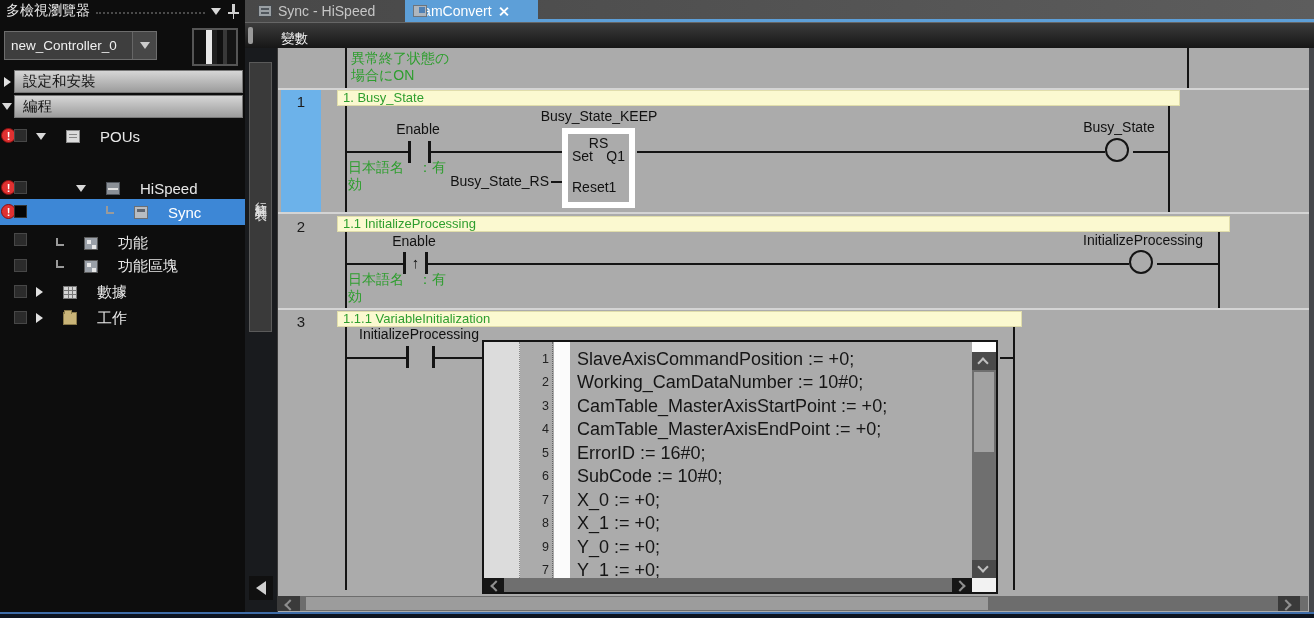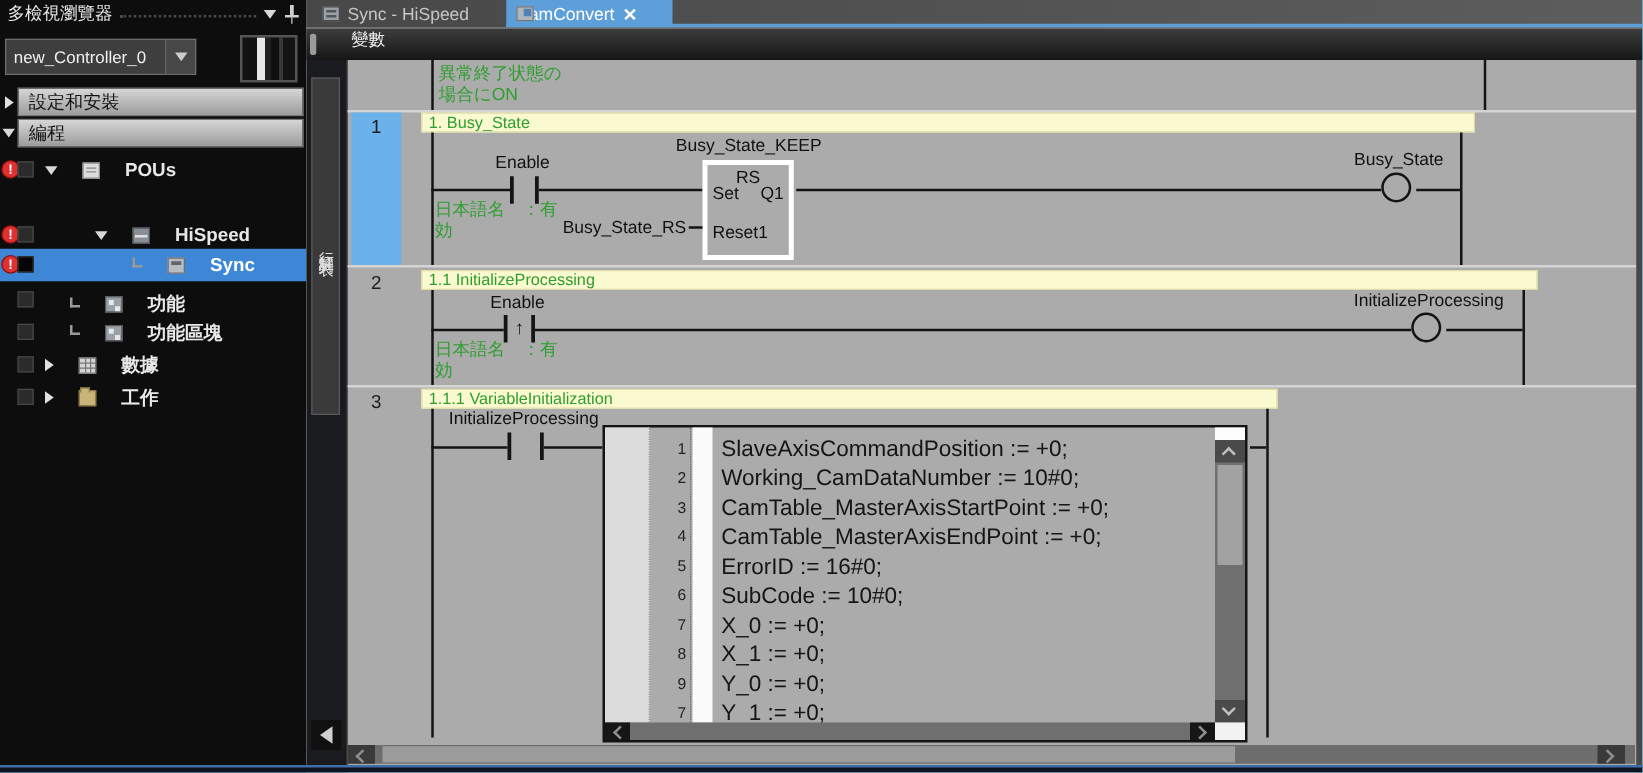--- a/index.html
+++ b/index.html
@@ -28,21 +28,21 @@
   .section-row { position:absolute; left:0; width:245px; height:23px; display:flex; align-items:center; }
   .section-row .arrow { width:14px; display:flex; justify-content:center; flex:none; }
   .section-bar { flex:1; height:23px; margin-right:2px; background:linear-gradient(#d6d6d6,#9c9c9c); border:1px solid #777; color:#141414; font-size:14.5px; display:flex; align-items:center; padding-left:8px; }
 
   .trow { position:absolute; left:0; width:245px; height:26px; display:flex; align-items:center; color:#e8e8e8; font-size:15px; }
   .trow.selected { background:#3d87d6; color:#fff; }
   .badge { position:absolute; left:1px; top:5px; width:15px; height:15px; border-radius:50%; background:#e03131; border:1px solid #8a1010; }
   .badge::after { content:"!"; position:absolute; left:0; top:0; width:13px; height:13px; color:#fff; font-size:11px; font-weight:bold; display:flex; align-items:center; justify-content:center; }
   .sq { position:absolute; left:14px; top:6px; width:13px; height:13px; background:#2b2b2b; border:1px solid #474747; }
   .sq.black { background:#050505; border-color:#333; }
-  .tgroup { display:flex; align-items:center; gap:20px;font-weight:bold; }
+  .tgroup { display:flex; align-items:center; gap:20px; }
   .elbow { width:8px; height:8px; border-left:2px solid #9a9a9a; border-bottom:2px solid #9a9a9a; margin-bottom:4px; flex:none; }
   .ic { width:14px; height:13px; position:relative; flex:none; }
   .ic-doc { background:#dcdcdc; border:1px solid #8a8a8a; }
   .ic-doc::after { content:""; position:absolute; left:2px; top:3px; right:2px; height:1px; background:#888; box-shadow:0 3px 0 #888; }
   .ic-prog { background:#9aa0a8; border:1px solid #5a5a5a; }
   .ic-prog::after { content:""; position:absolute; left:2px; top:2px; width:4px; height:4px; background:#e8e8e8; box-shadow:5px 5px 0 #e8e8e8; }
   .ic-hsp { background:#8a8f96; border:1px solid #50555c; }
   .ic-hsp::after { content:""; position:absolute; left:1px; top:5px; right:1px; height:2px; background:#e0e0e0; }
   .ic-sync { background:#b7bcc2; border:1px solid #6a6f75; }
   .ic-sync::after { content:""; position:absolute; left:2px; top:2px; right:2px; height:3px; background:#5f6670; }
@@ -62,40 +62,40 @@
   .tabicon { width:14px; height:12px; flex:none; position:relative; }
   .tabicon.prog { background:#9aa0a4; border:1px solid #45494d; }
   .tabicon.prog::after { content:""; position:absolute; left:2px; top:2px; right:2px; height:2px; background:#50565c; box-shadow:0 4px 0 #50565c; }
   .tabicon.fb { background:#aeb6be; border:1px solid #6d7necc; border:1px solid #6d757d; }
   .tabicon.fb::after { content:""; position:absolute; right:1px; top:1px; width:6px; height:6px; background:#4f81b5; }
   .xicon { position:relative; width:11px; height:11px; }
   .xicon::before,.xicon::after { content:""; position:absolute; left:5px; top:0; width:2px; height:11px; background:#fff; }
   .xicon::before { transform:rotate(45deg); }
   .xicon::after { transform:rotate(-45deg); }
 
-  .var-toolbar { position:absolute; left:0; top:22px; width:1069px; height:26px; background:linear-gradient(#3c3c3c,#161616); border-top:1px solid #666; display:flex; align-items:flex-start; }
+  .var-toolbar { position:absolute; left:0; top:22px; width:1069px; height:26px; background:linear-gradient(#3c3c3c,#161616); border-top:1px solid #666; display:flex; align-items:flex-end; }
   .var-toolbar .grip { position:absolute; left:3px; top:4px; width:5px; height:17px; background:#9a9a9a; border-radius:2px; }
   .var-toolbar .vlabel { margin-left:36px; color:#f2f2f2; font-size:13.5px; }
 
   .editor { position:absolute; left:0; top:48px; width:1069px; height:570px; background:#ababab; overflow:hidden; }
   .left-strip { position:absolute; left:0; top:0; width:33px; height:570px; background:#191b1e; border-right:1px solid #3a3a3a; }
   .vtab { position:absolute; left:4px; top:14px; width:23px; height:270px; background:#3a3a3a; border:1px solid #5a5a5a; color:#e0e0e0; font-size:12px; writing-mode:vertical-rl; display:flex; align-items:center; justify-content:center; letter-spacing:2px; }
   .collapse-btn { position:absolute; left:4px; top:528px; width:24px; height:24px; background:#101010; display:flex; align-items:center; justify-content:center; }
   .collapse-btn::after { content:""; width:0; height:0; border-top:7px solid transparent; border-bottom:7px solid transparent; border-right:10px solid #cfcfcf; }
 
   .wire { position:absolute; background:#141414; }
   .rsep { position:absolute; left:33px; width:1031px; height:2px; background:#d4d4d4; }
   .bluebar { position:absolute; background:#6cb2ea; }
   .rnum { position:absolute; width:40px; text-align:center; font-size:15px; color:#1c1c1c; }
   .cbar { position:absolute; height:16px; background:#fbf9d0; border:1px solid #e0ddab; font-size:13px; color:#2e9e2e; line-height:14px; padding-left:5px; white-space:nowrap; overflow:hidden; }
   .lbl { position:absolute; font-size:14px; color:#111; text-align:center; white-space:nowrap; }
   .green-note { position:absolute; font-size:14px; color:#2e9e2e; line-height:17px; white-space:nowrap; }
   .cbarline { position:absolute; width:3px; height:22px; background:#141414; }
   .coil { position:absolute; width:24px; height:24px; border:2px solid #141414; border-radius:50%; background:transparent; }
-  .fb { position:absolute; border:4px solid #ffffff; font-size:14px; color:#111; }
+  .fb { position:absolute; border:6px solid #ffffff; font-size:14px; color:#111; }
   .fb .ftype { position:absolute; left:0; right:0; top:1px; text-align:center; }
   .fb .fin1 { position:absolute; left:4px; top:14px; }
   .fb .fout1 { position:absolute; right:4px; top:14px; }
   .fb .fin2 { position:absolute; left:4px; top:45px; }
   .edge { position:absolute; font-size:15px; color:#141414; text-align:center; line-height:22px; }
 
   
   .stbox { position:absolute; left:237px; top:292px; width:516px; height:254px; border:2px solid #141414; background:#ababab; }
   .st-gutter { position:absolute; left:0; top:0; width:36px; height:236px; background:#dcdcdc; border-right:1px dotted #888; }
   .st-white { position:absolute; left:70px; top:0; width:16px; height:236px; background:#fbfbfb; }

